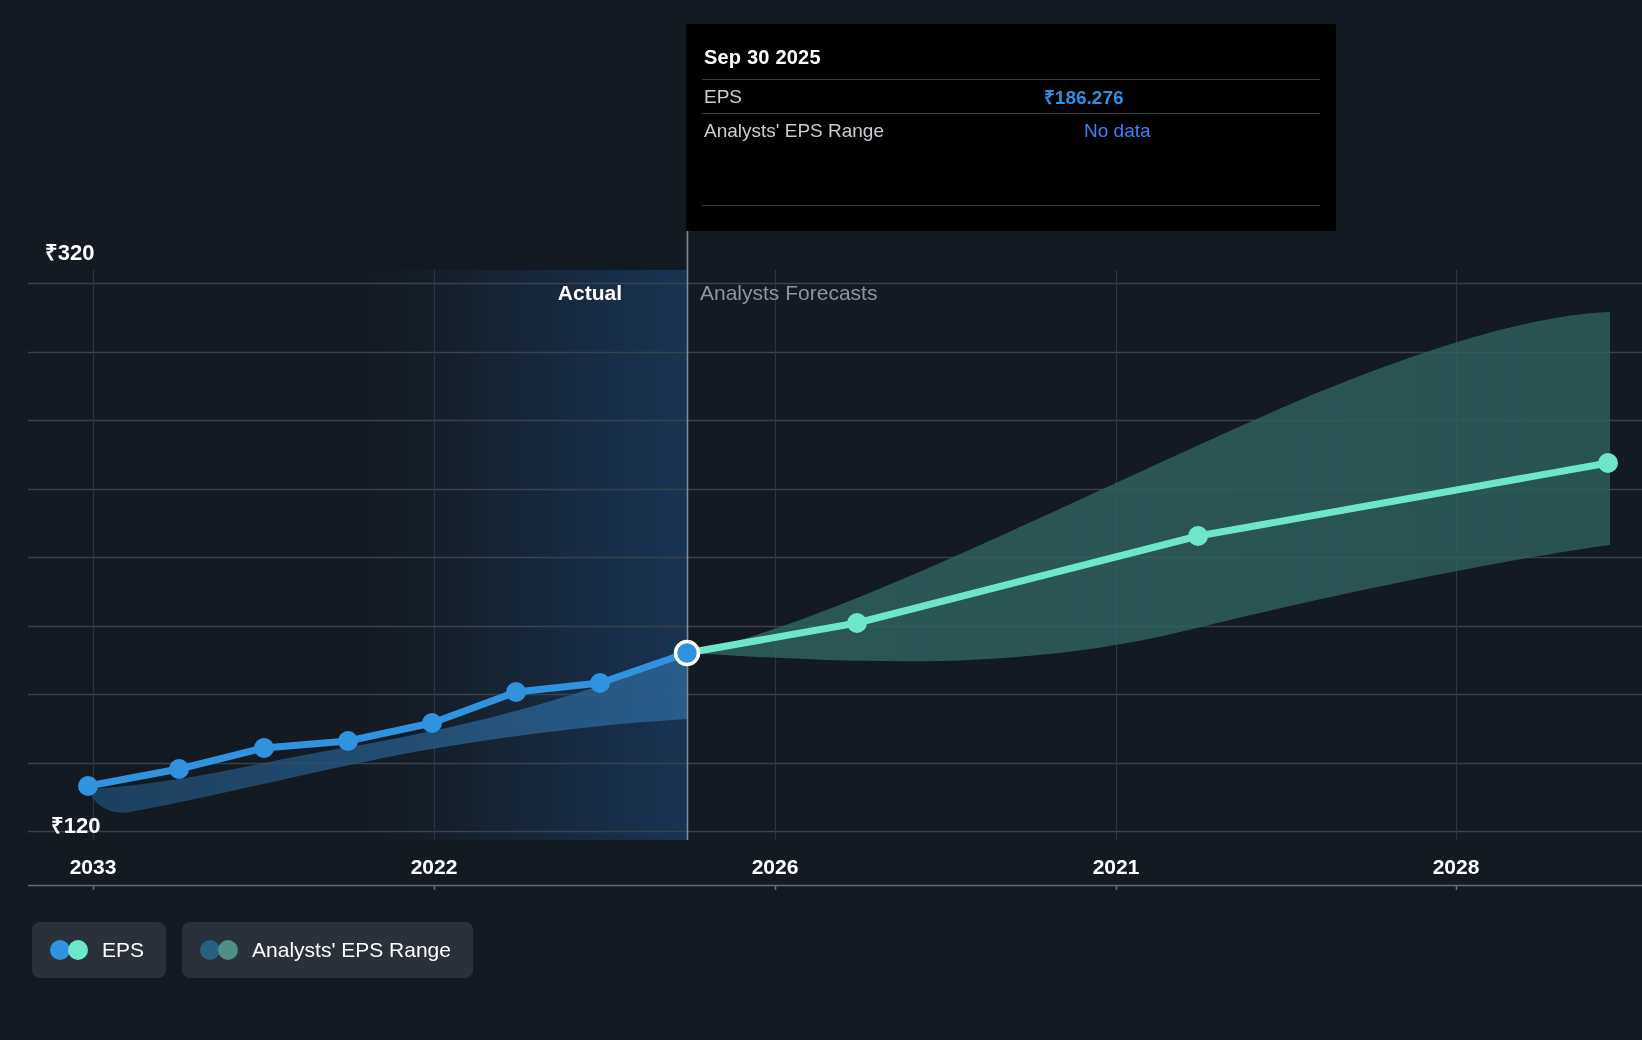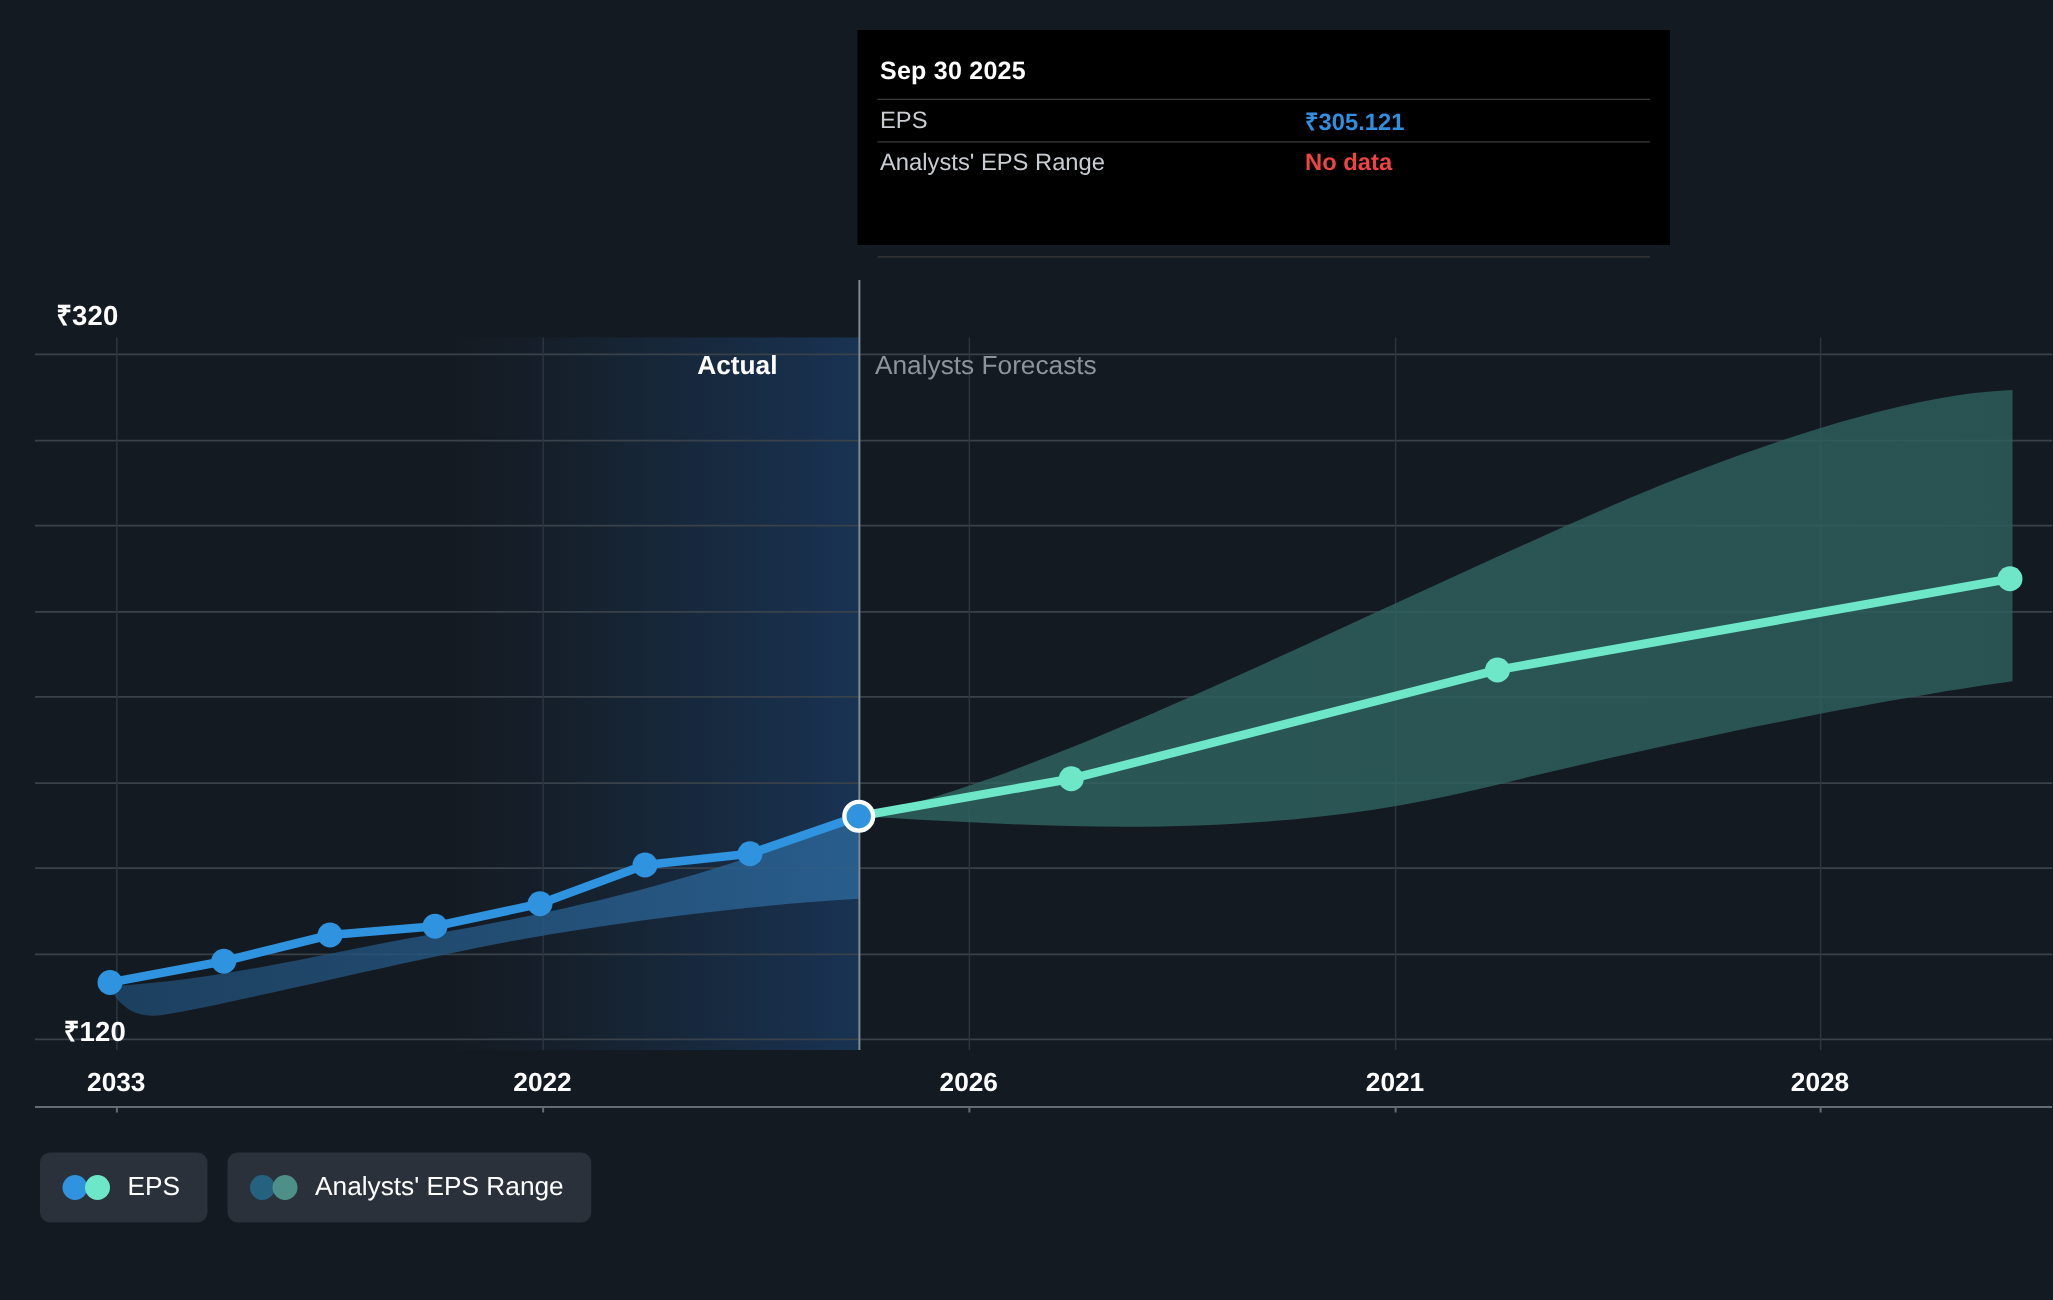--- a/index.html
+++ b/index.html
@@ -77,21 +77,21 @@
     color: #8d949c;
     white-space: nowrap;
   }
 
   
   #tooltip {
     position: absolute;
     left: 686px;
     top: 24px;
     width: 650px;
-    height: 172px;
+    height: 207px;
     background: #000000;
     box-sizing: border-box;
     padding: 22px 16px 0 16px;
   }
   #tooltip-title {
     font-size: 20px;
     font-weight: 700;
     color: #ffffff;
     margin: 0 0 10px 2px;
     letter-spacing: .2px;
@@ -108,21 +108,21 @@
     font-size: 19px;
     color: #c9cdd2;
     white-space: nowrap;
   }
   .tt-val {
     font-size: 19px;
     font-weight: 700;
     white-space: nowrap;
   }
   .tt-val.accent { color: #2f8fe0; }
-  .tt-val.muted  { color: #ef4444; font-weight: 700; }
+  .tt-val.muted  { color: #3b82f6; font-weight: 400; margin-left: 40px; }
   #tt-spacer {
     height: 58px;
     border-bottom: 1px solid #3a3a3a;
   }
 
   
   #legend {
     position: absolute;
     left: 32px;
     top: 922px;
@@ -258,21 +258,21 @@
 
     <div id="label-actual">Actual</div>
     <div id="label-forecast">Analysts Forecasts</div>
   </div>
 
   <div id="tooltip">
     <div id="tooltip-title">Sep 30 2025</div>
 
     <div class="tt-row">
       <div class="tt-key">EPS</div>
-      <div class="tt-val accent">₹305.121</div>
+      <div class="tt-val accent">₹186.276</div>
     </div>
 
     <div class="tt-row">
       <div class="tt-key">Analysts' EPS Range</div>
       <div class="tt-val muted">No data</div>
     </div>
 
     <div id="tt-spacer"></div>
   </div>
 

